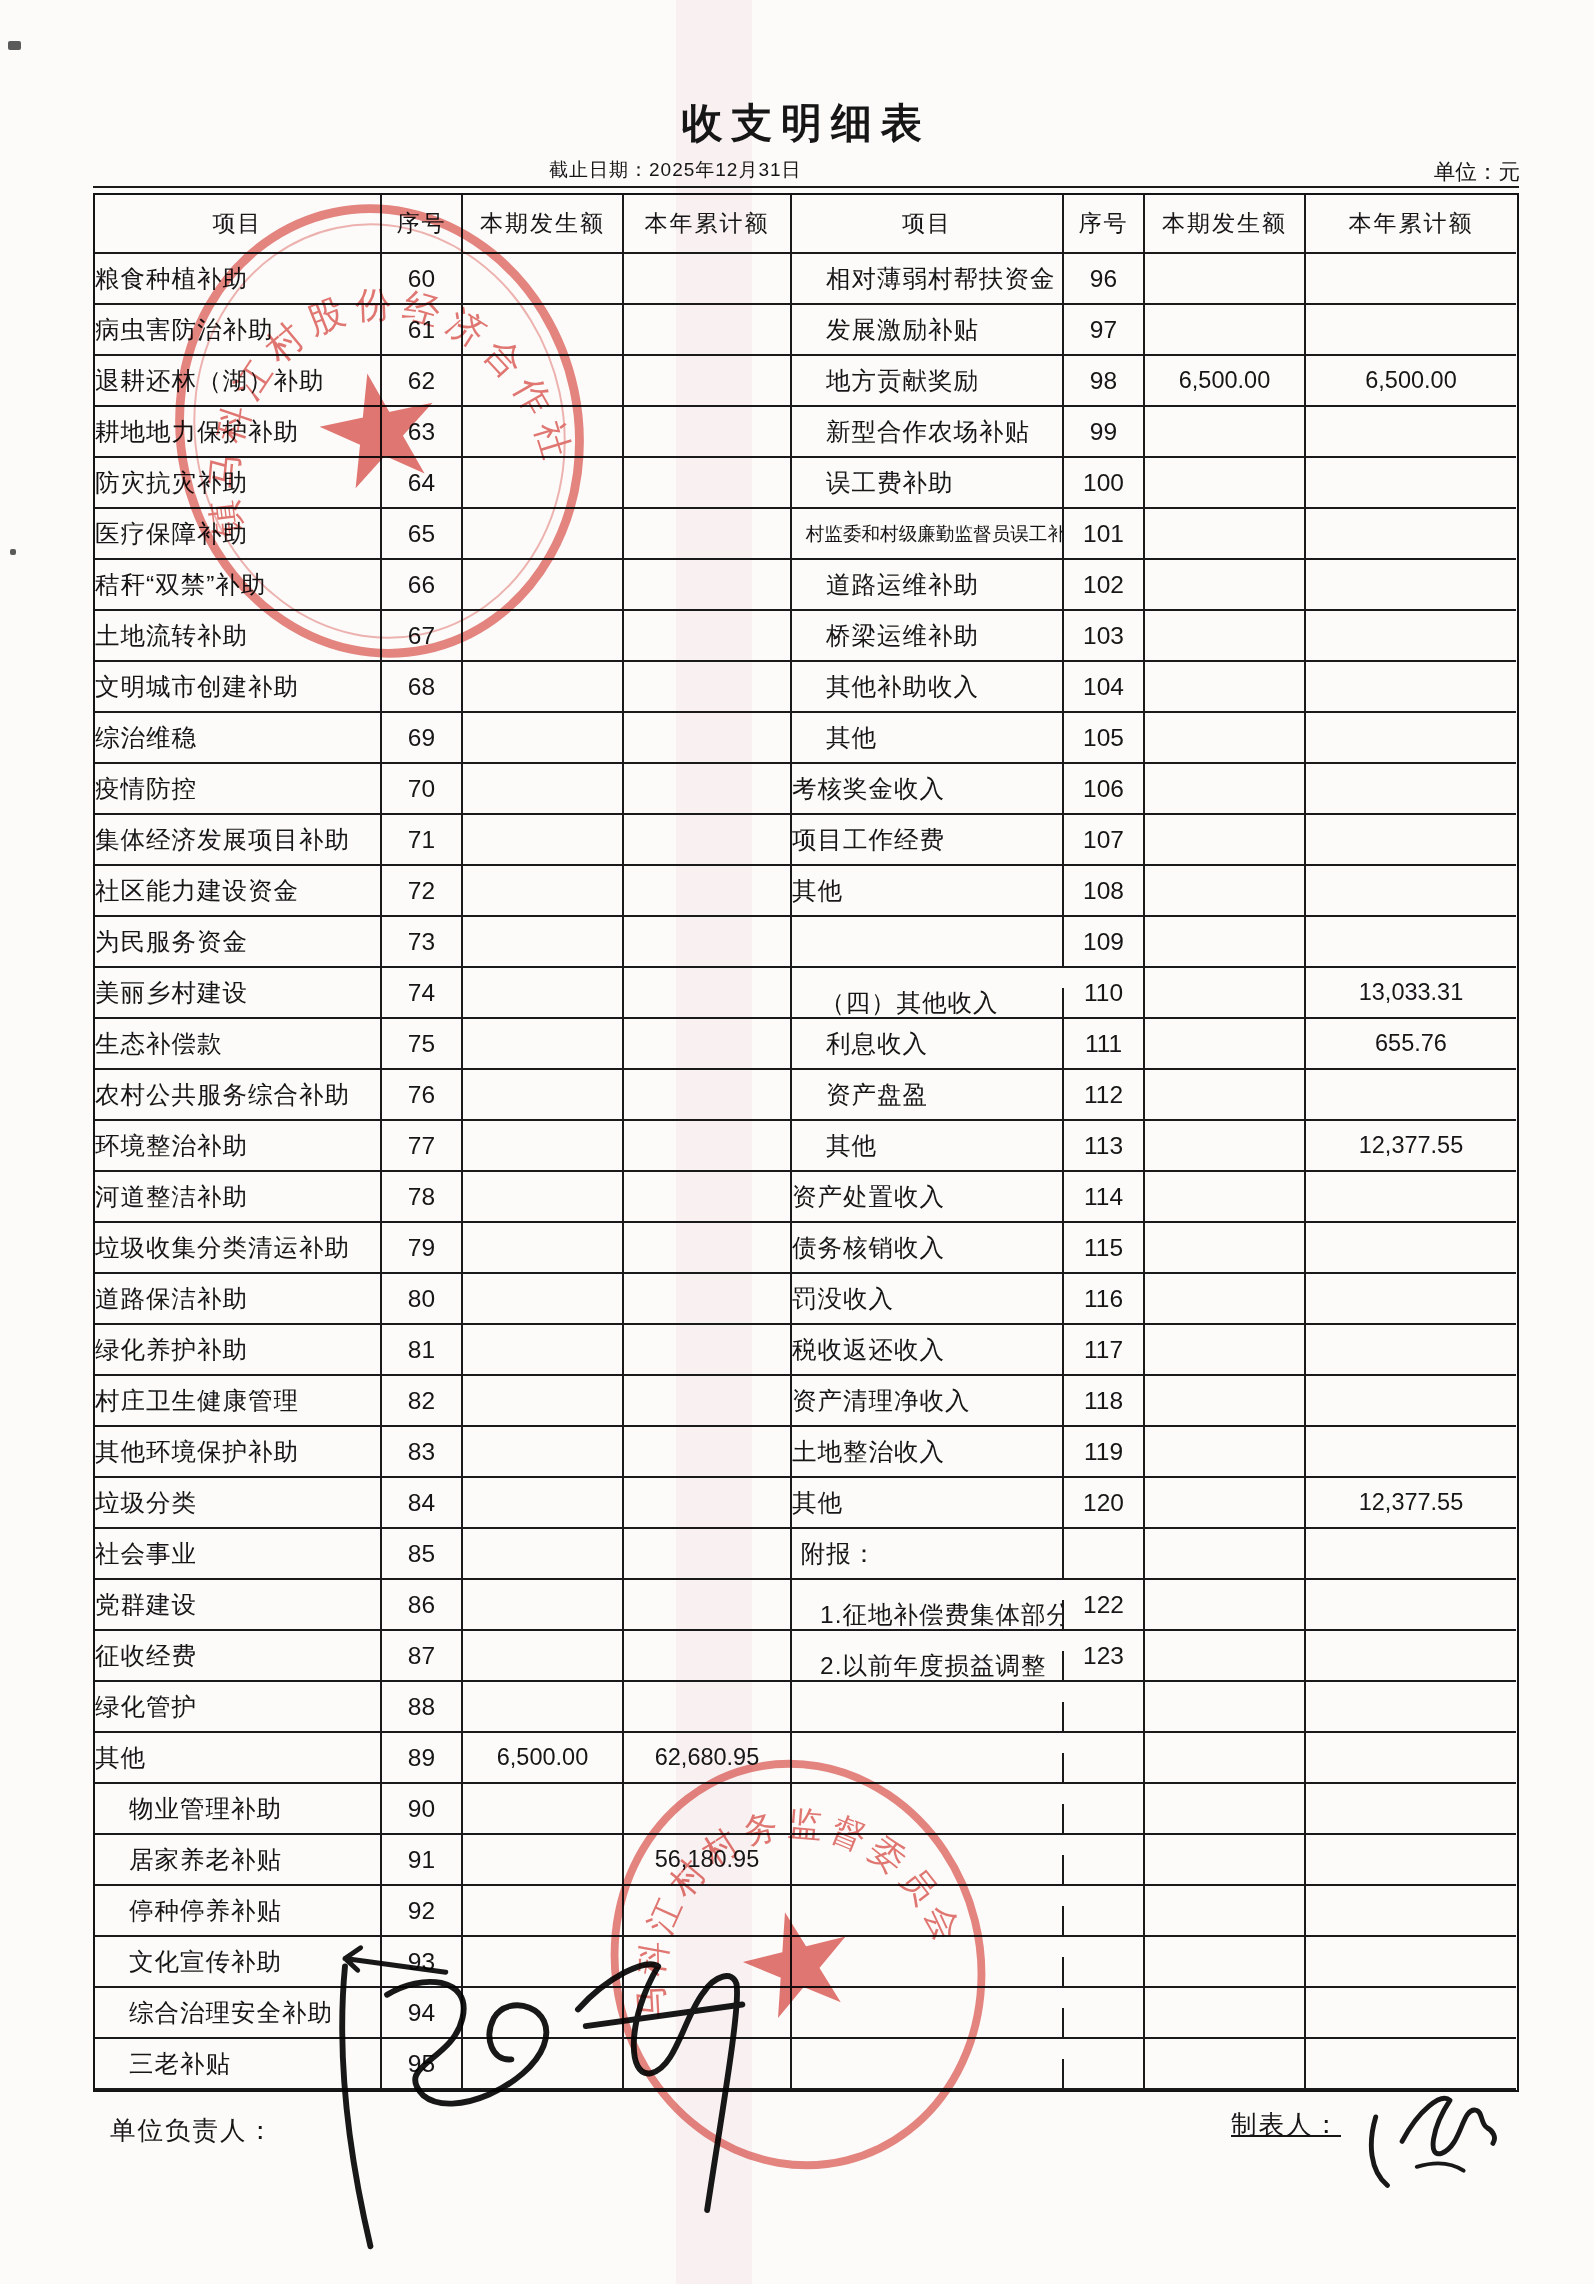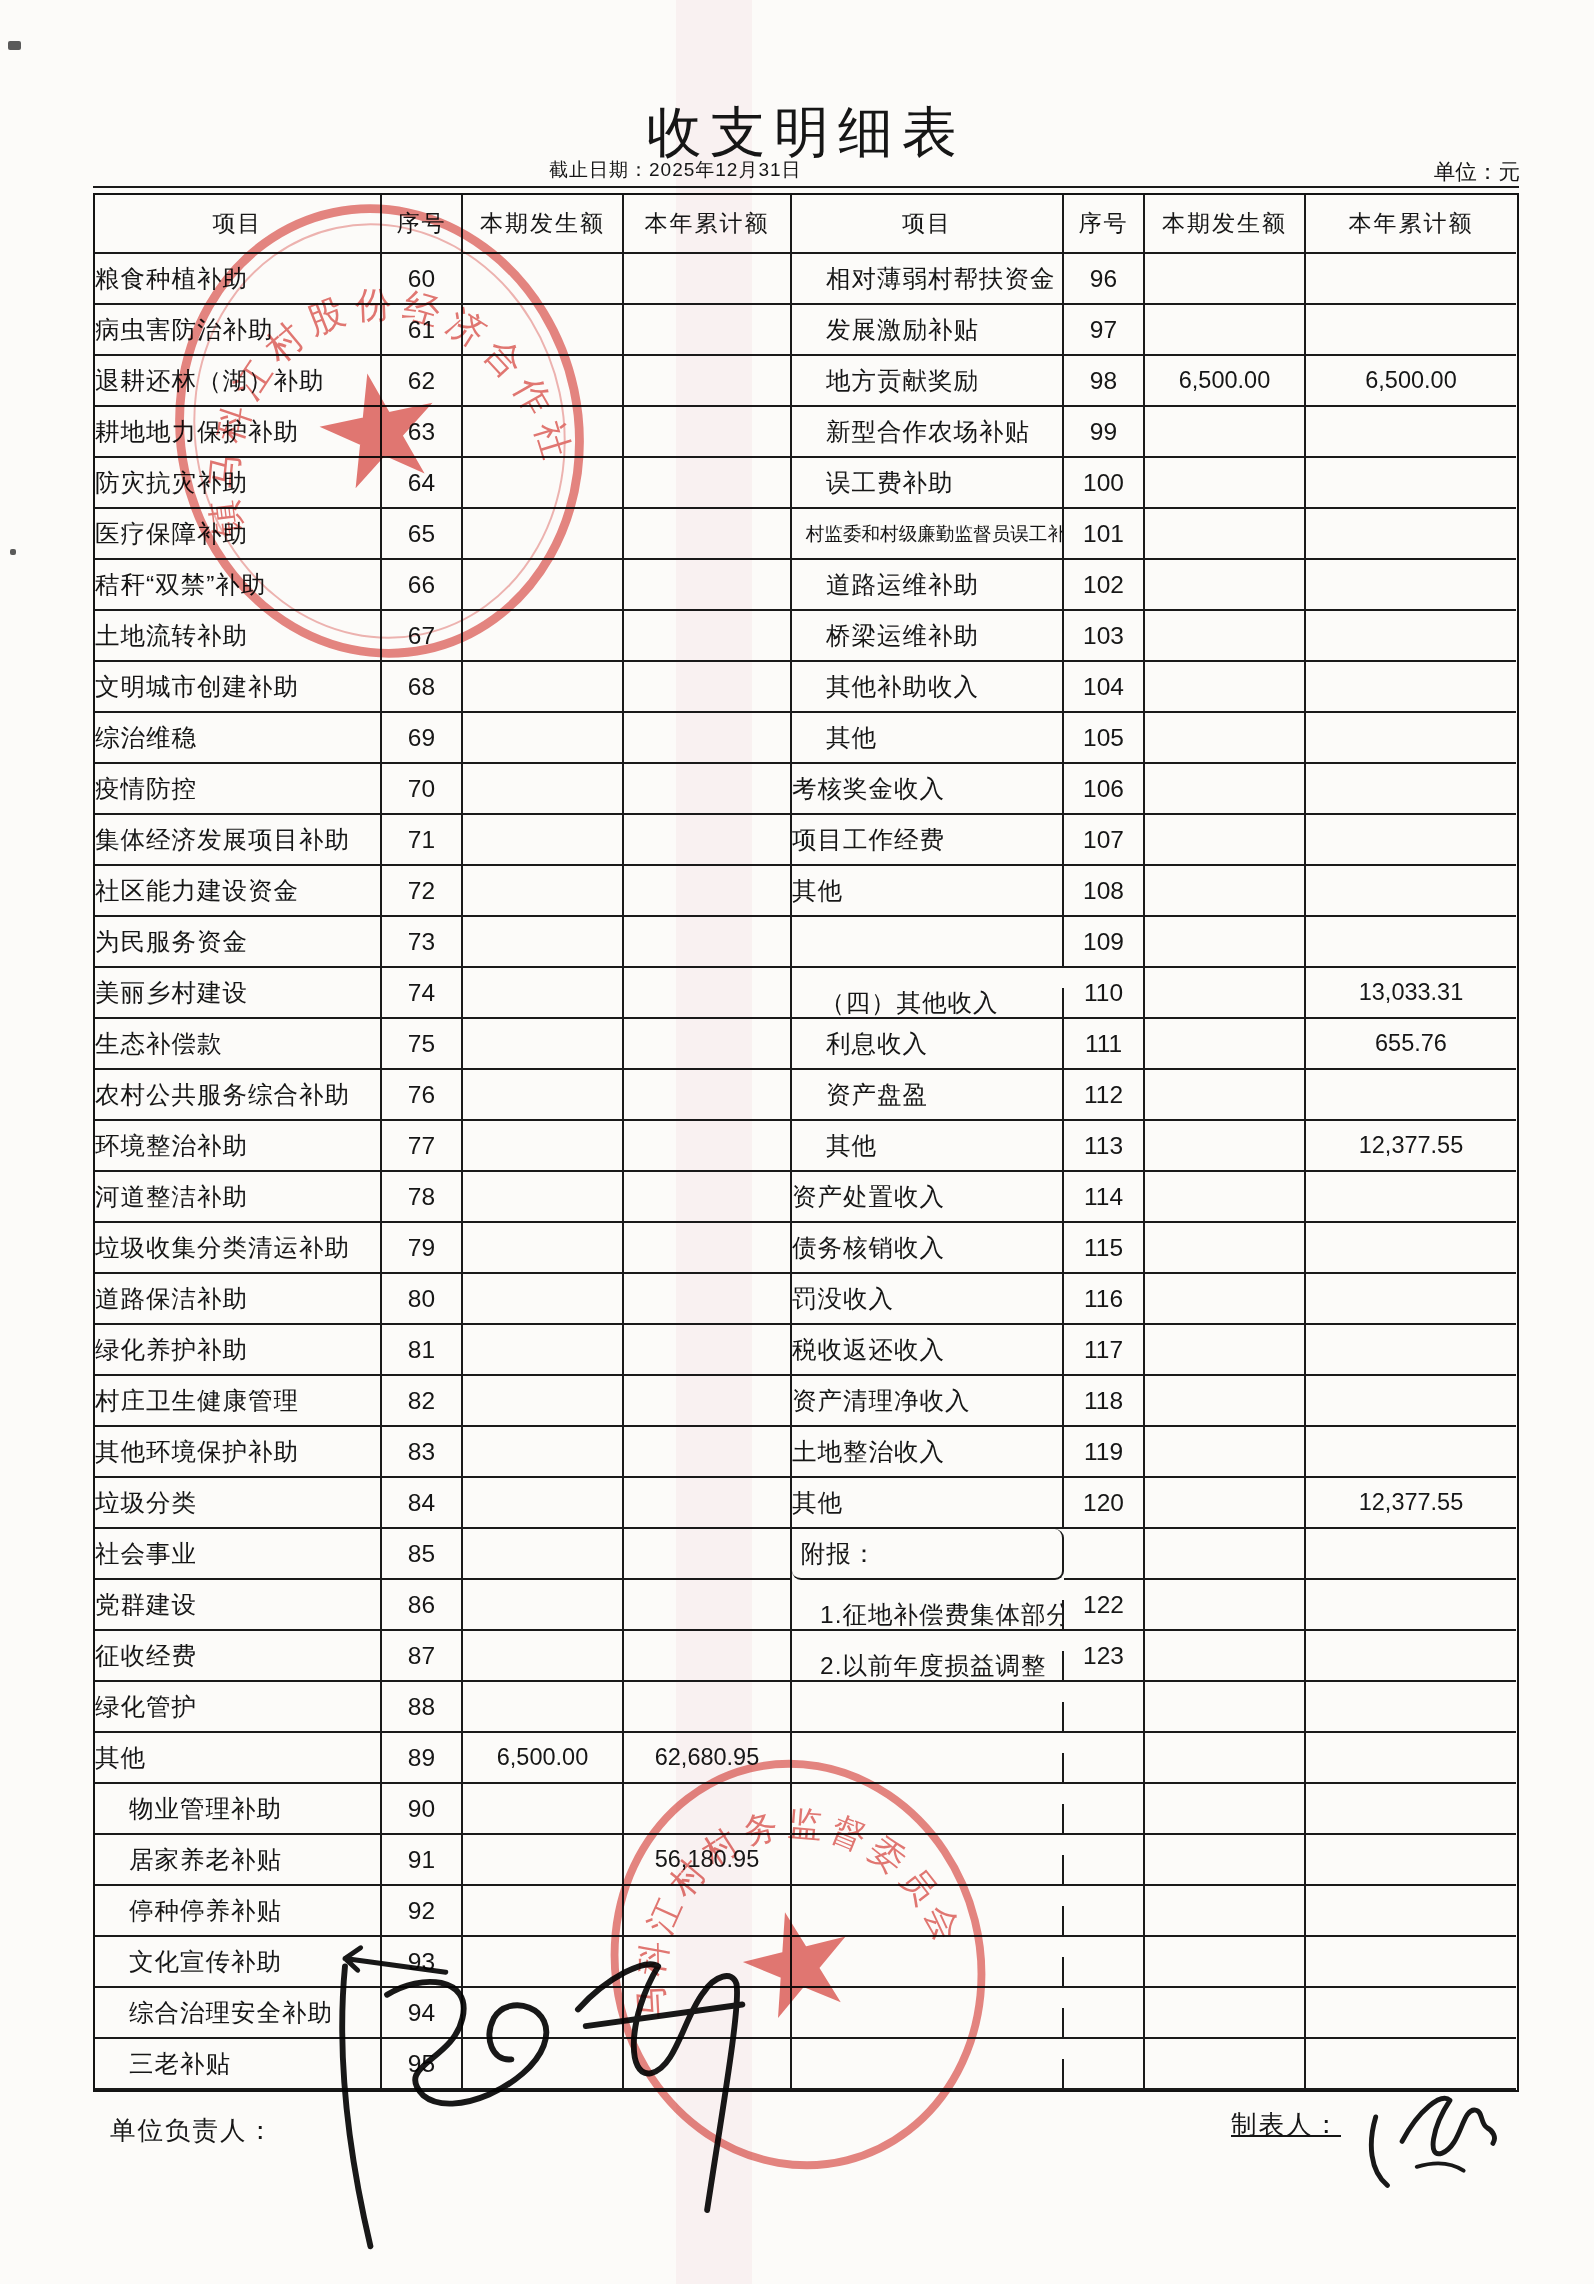--- a/index.html
+++ b/index.html
@@ -4,41 +4,41 @@
 <style>
   html,body{margin:0;padding:0;background:#e8e8e8;}
   #page{position:relative;width:1595px;height:2285px;background:#fcfbf9;overflow:hidden;
         font-family:"Liberation Sans",sans-serif;color:#161616;}
   
   .scanband{position:absolute;top:0;left:676px;width:76px;height:100%;
             background:rgba(238,190,200,0.16);pointer-events:none;}
   .speck{position:absolute;background:#5a5a5a;border-radius:2px;}
 
   .title{position:absolute;left:93px;top:96px;width:1426px;text-align:center;
-         font-size:55px;font-weight:400;letter-spacing:8.8px;}
+         font-size:41px;font-weight:700;letter-spacing:8.8px;}
   .dateline{position:absolute;left:549px;top:157px;font-size:19px;letter-spacing:1px;}
   .unitline{position:absolute;left:1402px;top:157px;width:118px;text-align:right;font-size:21.6px;}
 
   
   #fin-table{position:absolute;left:93px;top:193px;width:1426px;box-sizing:border-box;
              border:2.9px solid #141414;display:grid;
              grid-template-columns:287px 81px 161px 168px 272px 81px 161px 210px;
              grid-template-rows:59px;grid-auto-rows:51px;background:transparent;}
   #fin-table::before{content:"";position:absolute;left:-2px;top:-8.8px;width:1426px;height:2px;
              background:#1a1a1a;}
   .cell{box-sizing:border-box;border-right:2px solid #1a1a1a;border-bottom:2px solid #1a1a1a;
         display:flex;align-items:center;font-size:24.5px;letter-spacing:1px;overflow:hidden;
         white-space:nowrap;}
   .hc{justify-content:center;font-size:23px;border-bottom-width:2.9px;letter-spacing:2px;}
   .num,.amt{justify-content:center;font-family:"Liberation Sans",sans-serif;}
   .num{font-size:24.5px;letter-spacing:0;}
   .amt{font-size:23.5px;letter-spacing:0;}
   .c4{border-right-width:2.9px;}
   .last{border-right:none;}
-  .lv0{padding-left:8.8px;border-radius:9px;}
+  .lv0{padding-left:8.8px;}
   .lv1{padding-left:28px;margin-top:20px;}
   .lv2{padding-left:34px;}
   .lv3{}
   .small{font-size:18.6px;letter-spacing:0;padding-left:13.7px;}
 
   .footer-label{position:absolute;font-size:25.5px;letter-spacing:2px;}
   #footer-left{left:110px;top:2113px;}
   #footer-right{left:1231px;top:2107px;text-decoration:underline;}
 
   .overlay{position:absolute;left:0;top:0;pointer-events:none;}

